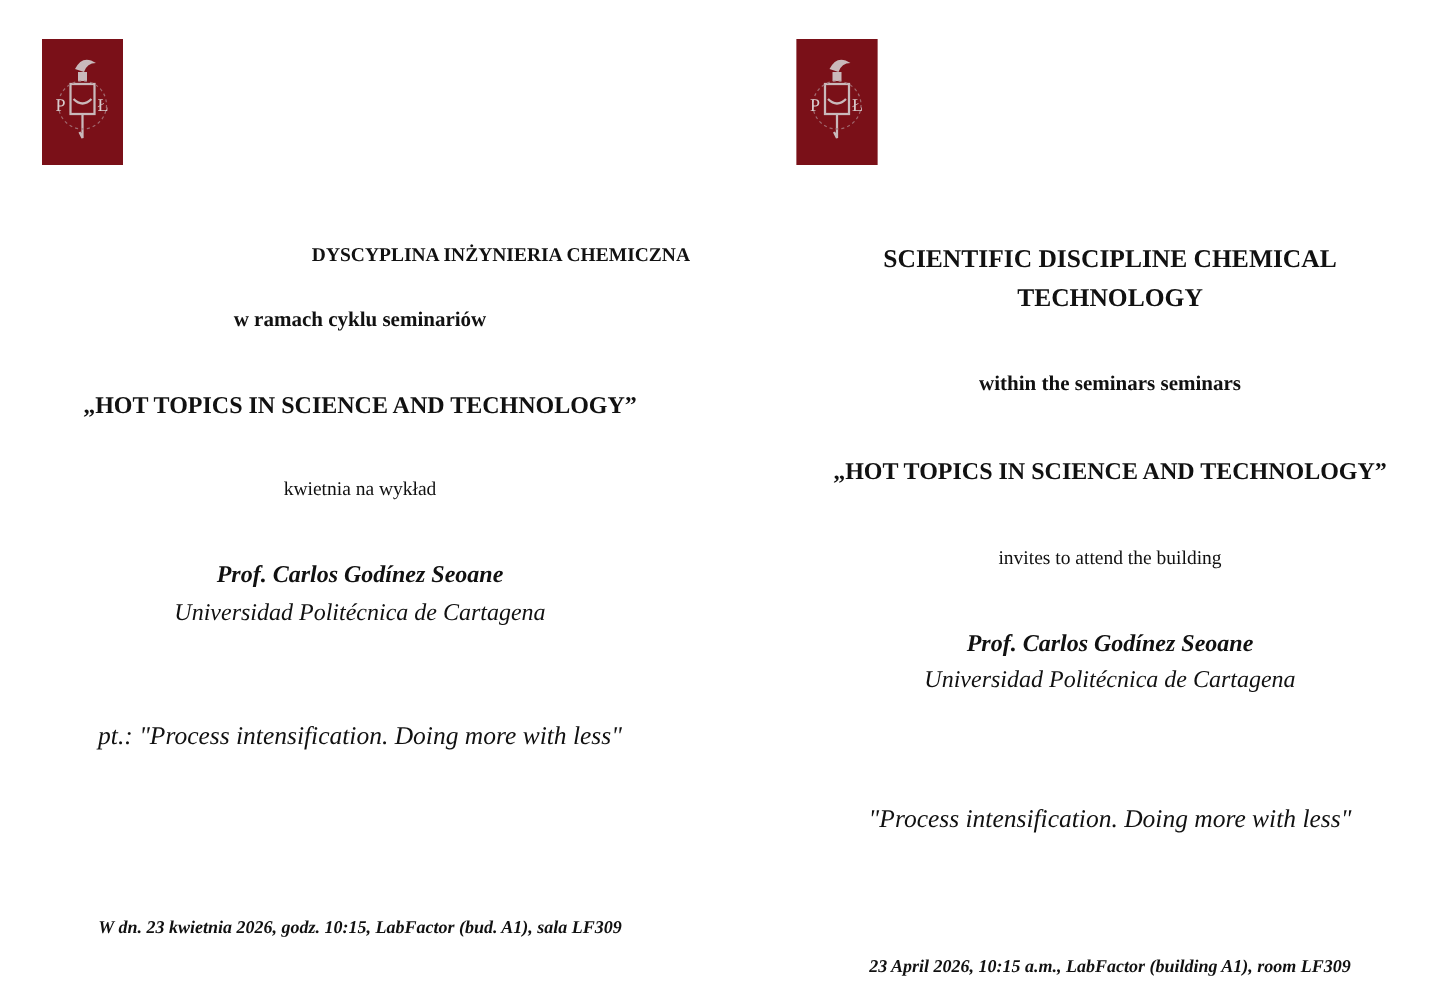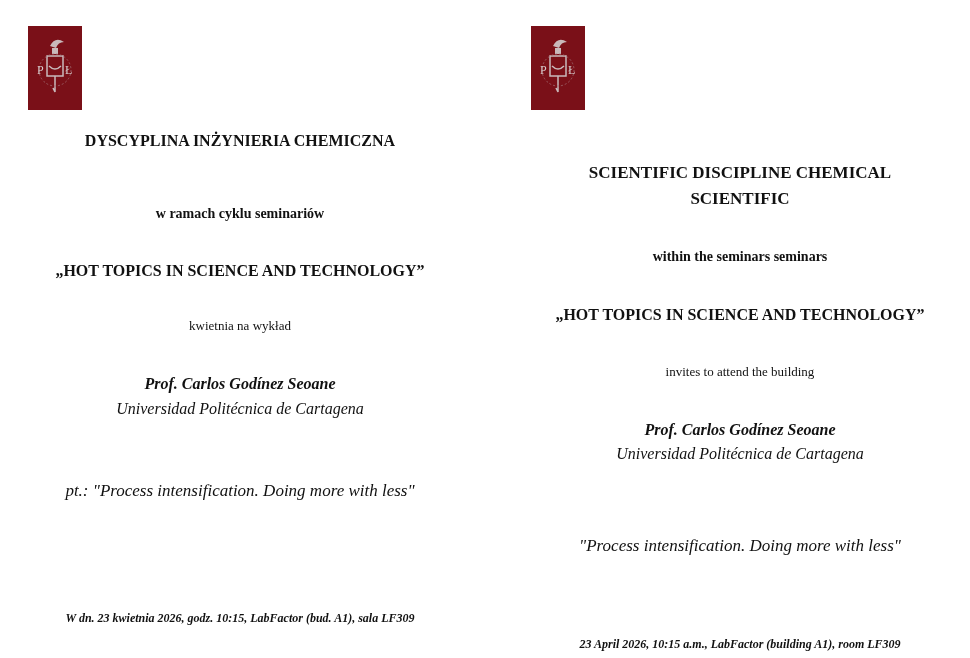--- a/index.html
+++ b/index.html
@@ -23,21 +23,21 @@
     <rect x="24" y="22" width="6" height="6" fill="#c9b9bb"></rect>
     <rect x="19" y="30" width="16" height="20" fill="none" stroke="#c9b9bb" stroke-width="1.5"></rect>
     <path d="M21 40 Q27 46 33 40" fill="none" stroke="#c9b9bb" stroke-width="1.5"></path>
     <path d="M27 50 L27 66 L25 62" fill="none" stroke="#c9b9bb" stroke-width="1.5"></path>
     <circle cx="27" cy="44" r="16" fill="none" stroke="#a06a70" stroke-width="0.8" stroke-dasharray="2 2"></circle>
     <text x="9" y="48" font-family="Liberation Serif, serif" font-size="12" fill="#d8cccd">P</text>
     <text x="37" y="48" font-family="Liberation Serif, serif" font-size="12" fill="#d8cccd">Ł</text>
   </svg>
 </div>
 
-<div class="line left b" style="top:132px; font-size:16px;">DYSCYPLINA  INŻYNIERIA CHEMICZNA</div>
+<div class="line left b" style="top:162px; font-size:13px;text-align:right;">DYSCYPLINA  INŻYNIERIA CHEMICZNA</div>
 <div class="line left b" style="top:206px; font-size:14px;">w ramach cyklu seminariów</div>
 <div class="line left b" style="top:262px; font-size:16px;">„HOT TOPICS IN SCIENCE AND TECHNOLOGY”</div>
 <div class="line left" style="top:318px; font-size:13px;">kwietnia na wykład</div>
 <div class="line left b i" style="top:375px; font-size:16px;">Prof. Carlos Godínez Seoane</div>
 <div class="line left i" style="top:400px; font-size:16px;">Universidad Politécnica de Cartagena</div>
 <div class="line left i" style="top:481px; font-size:17px;">pt.: "Process intensification. Doing more with less"</div>
 <div class="line left b i" style="top:611px; font-size:12px;">W dn. 23 kwietnia 2026, godz. 10:15, LabFactor (bud. A1), sala LF309</div>
 
 <div class="logo" style="left:531px; top:26px;">
   <svg viewBox="0 0 54 84">
@@ -47,20 +47,20 @@
     <rect x="19" y="30" width="16" height="20" fill="none" stroke="#c9b9bb" stroke-width="1.5"></rect>
     <path d="M21 40 Q27 46 33 40" fill="none" stroke="#c9b9bb" stroke-width="1.5"></path>
     <path d="M27 50 L27 66 L25 62" fill="none" stroke="#c9b9bb" stroke-width="1.5"></path>
     <circle cx="27" cy="44" r="16" fill="none" stroke="#a06a70" stroke-width="0.8" stroke-dasharray="2 2"></circle>
     <text x="9" y="48" font-family="Liberation Serif, serif" font-size="12" fill="#d8cccd">P</text>
     <text x="37" y="48" font-family="Liberation Serif, serif" font-size="12" fill="#d8cccd">Ł</text>
   </svg>
 </div>
 
 <div class="line right b" style="top:136px; font-size:17px;">SCIENTIFIC DISCIPLINE CHEMICAL</div>
-<div class="line right b" style="top:162px; font-size:17px;">SCIENTIFIC</div>
+<div class="line right b" style="top:162px; font-size:17px;">TECHNOLOGY</div>
 <div class="line right b" style="top:222px; font-size:14px;">within the seminars seminars</div>
 <div class="line right b" style="top:279px; font-size:16px;">„HOT TOPICS IN SCIENCE AND TECHNOLOGY”</div>
 <div class="line right" style="top:337px; font-size:13px;">invites to attend the building</div>
 <div class="line right b i" style="top:394px; font-size:16px;">Prof. Carlos Godínez Seoane</div>
 <div class="line right i" style="top:418px; font-size:16px;">Universidad Politécnica de Cartagena</div>
 <div class="line right i" style="top:509px; font-size:17px;">"Process intensification. Doing more with less"</div>
 <div class="line right b i" style="top:610px; font-size:12px;">23 April 2026, 10:15 a.m., LabFactor (building A1), room LF309</div>
 
 </body></html>

